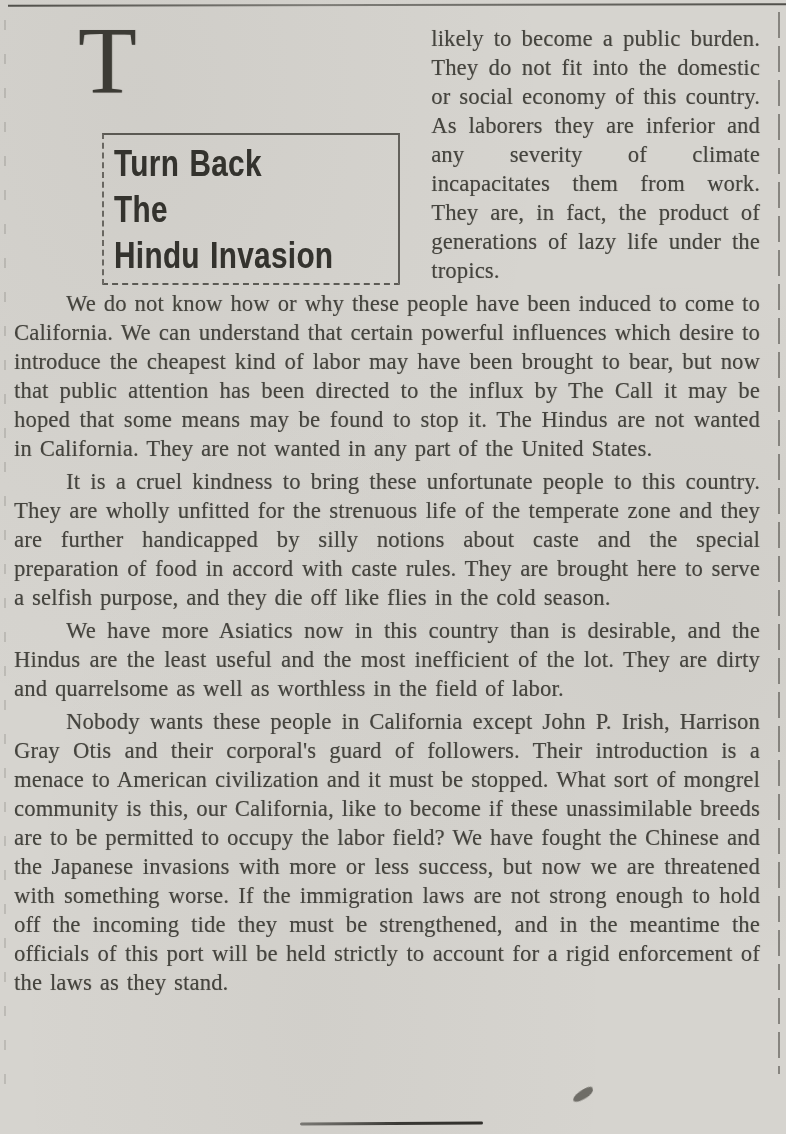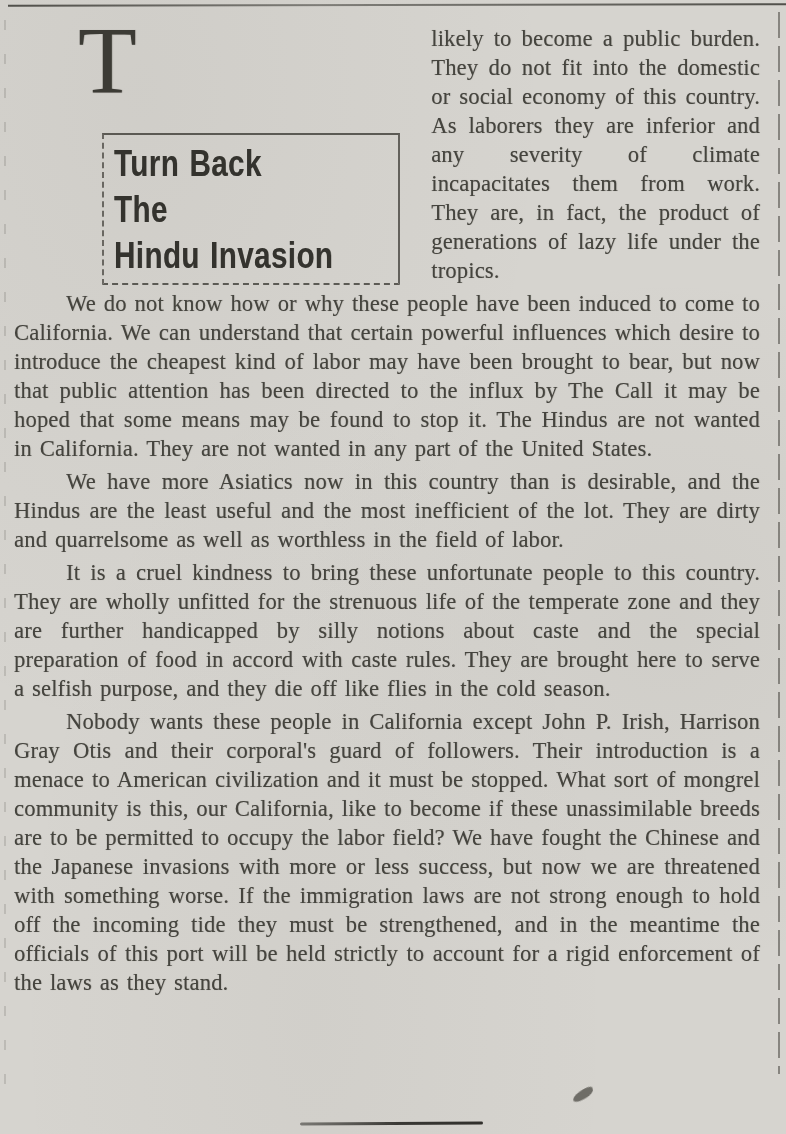--- a/index.html
+++ b/index.html
@@ -120,22 +120,22 @@
     <div class="opening-row">
       <div class="headline-box">
         <div class="headline-line">Turn Back</div>
         <div class="headline-line">The</div>
         <div class="headline-line">Hindu Invasion</div>
       </div>
       <div class="opening-continuation">likely to become a public burden. They do not fit into the domestic or social economy of this country. As laborers they are inferior and any severity of climate incapacitates them from work. They are, in fact, the product of generations of lazy life under the tropics.</div>
     </div>
 
     <p>We do not know how or why these people have been induced to come to California. We can understand that certain powerful influences which desire to introduce the cheapest kind of labor may have been brought to bear, but now that public attention has been directed to the influx by The Call it may be hoped that some means may be found to stop it. The Hindus are not wanted in California. They are not wanted in any part of the United States.</p>
+    <p>It is a cruel kindness to bring these unfortunate people to this country. They are wholly unfitted for the strenuous life of the temperate zone and they are further handicapped by silly notions about caste and the special preparation of food in accord with caste rules. They are brought here to serve a selfish purpose, and they die off like flies in the cold season.</p>
     <p>We have more Asiatics now in this country than is desirable, and the Hindus are the least useful and the most inefficient of the lot. They are dirty and quarrelsome as well as worthless in the field of labor.</p>
-    <p>It is a cruel kindness to bring these unfortunate people to this country. They are wholly unfitted for the strenuous life of the temperate zone and they are further handicapped by silly notions about caste and the special preparation of food in accord with caste rules. They are brought here to serve a selfish purpose, and they die off like flies in the cold season.</p>
     <p>Nobody wants these people in California except John P. Irish, Harrison Gray Otis and their corporal's guard of followers. Their introduction is a menace to American civilization and it must be stopped. What sort of mongrel community is this, our California, like to become if these unassimilable breeds are to be permitted to occupy the labor field? We have fought the Chinese and the Japanese invasions with more or less success, but now we are threatened with something worse. If the immigration laws are not strong enough to hold off the incoming tide they must be strengthened, and in the meantime the officials of this port will be held strictly to account for a rigid enforcement of the laws as they stand.</p>
 
   </div>
 
   <div class="bottom-rule"></div>
   <div class="ink-smudge"></div>
 
 </div>
 
 </body></html>

